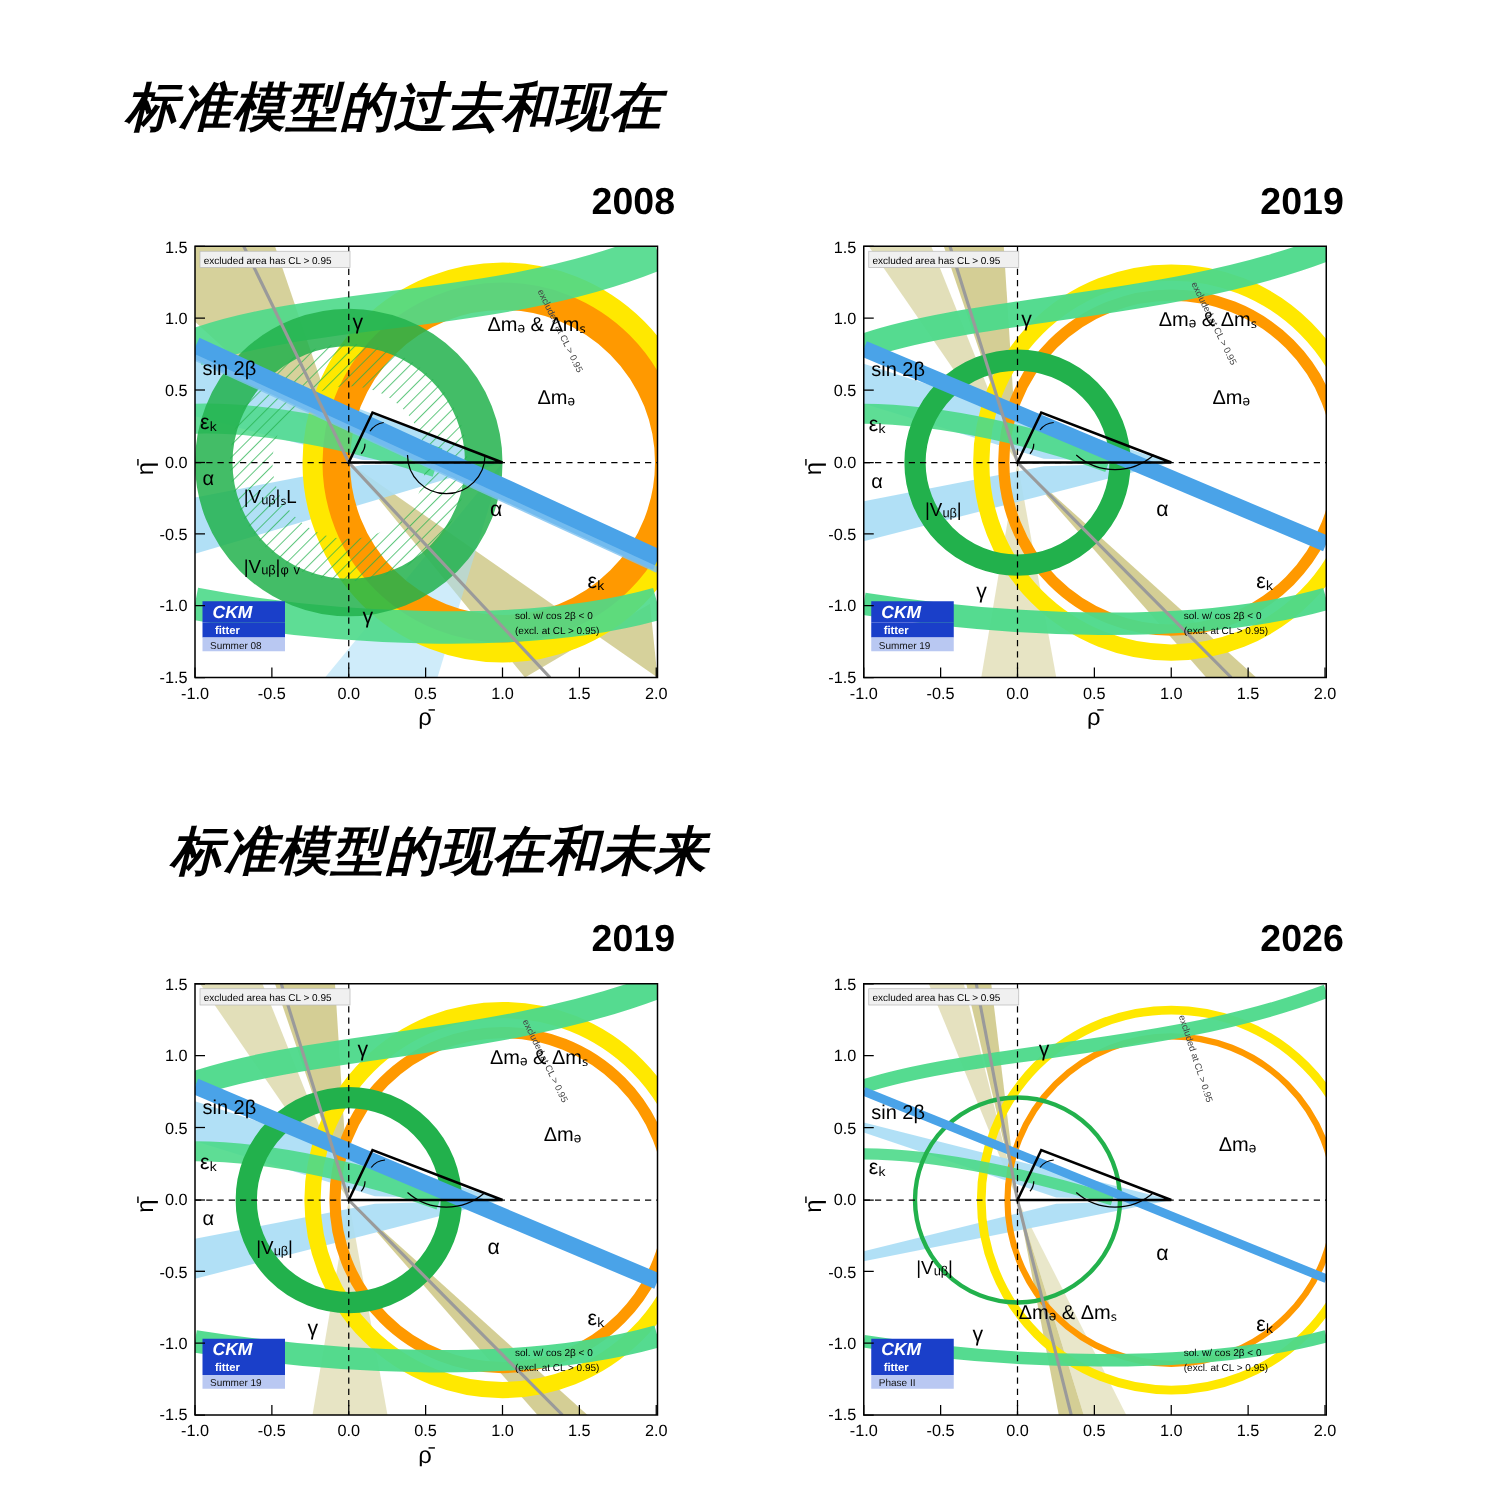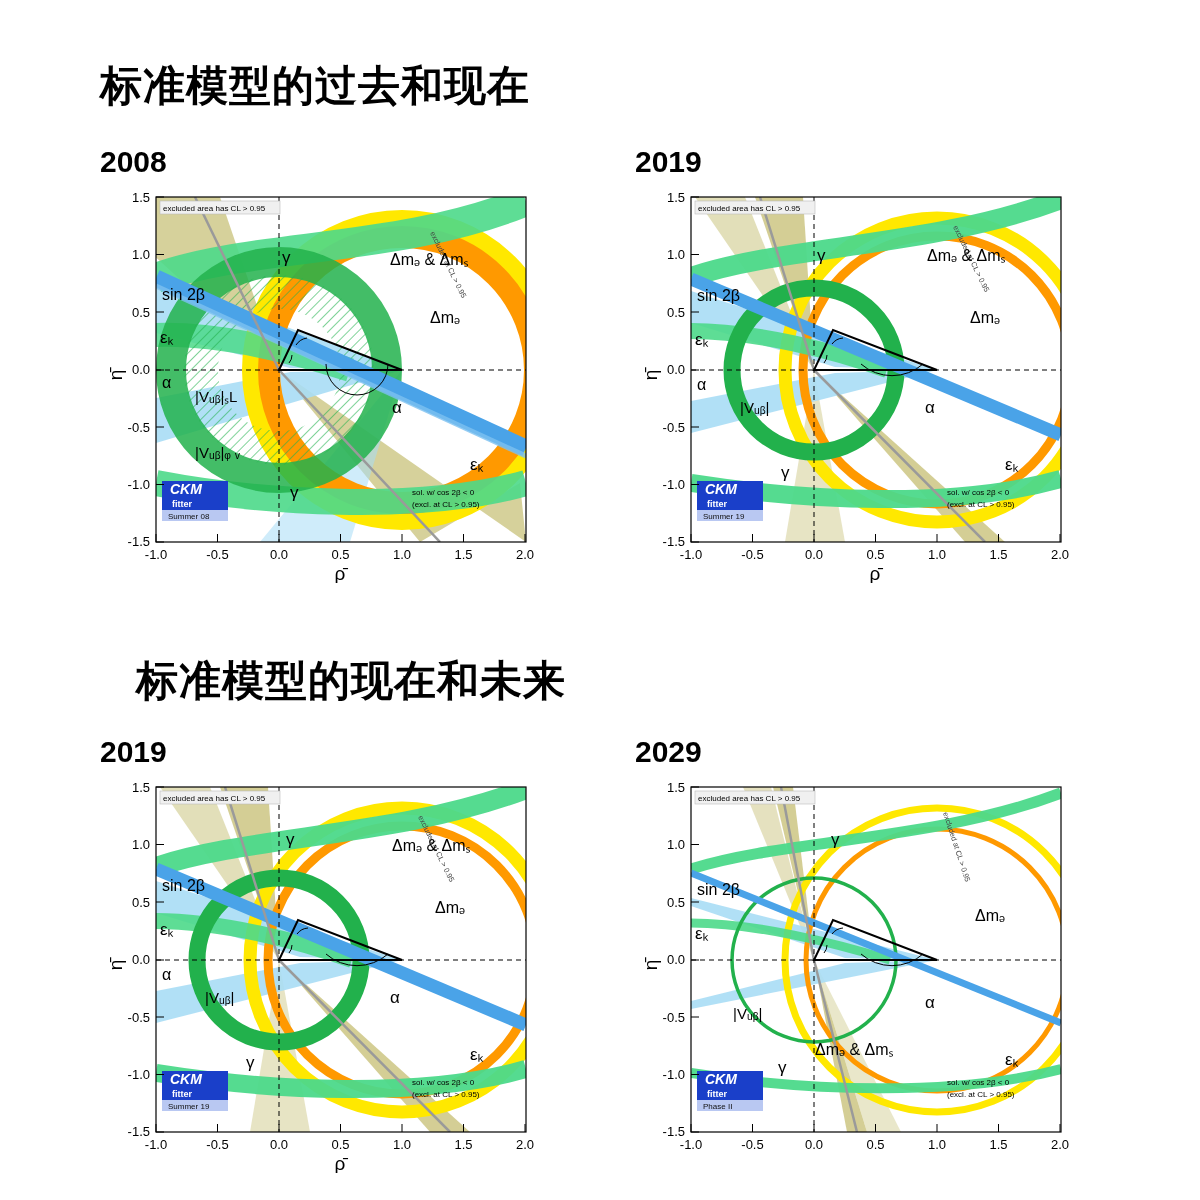--- a/index.html
+++ b/index.html
@@ -8,27 +8,28 @@
     background:#ffffff;
     font-family:"Liberation Sans", sans-serif;
     color:#000;
     overflow:hidden;
     position:relative;
   }
   .section-title {
     font-size:42px;
     font-weight:bold;
     letter-spacing:1px;
+    font-style:italic;
   }
   #title1 { position:absolute; left:100px; top:58px; }
   #title2 { position:absolute; left:100px; top:653px;margin-left:36px; }
 
   .panel { position:absolute; }
   .panel-year {
-    text-align:left;
+    text-align:right;
     font-size:30px;
     font-weight:bold;
     margin-bottom:4px;
   }
   .plot-wrap { position:relative; }
   svg { display:block; }
   
   #panel-2008 { left:100px; top:145px; }
   #panel-2019a { left:635px; top:145px; }
   #panel-2019b { left:100px; top:735px; }
@@ -354,21 +355,21 @@
           <text x="363.5" y="376">1.5</text>
           <text x="425" y="376">2.0</text>
     </g>
     <text x="240" y="397" font-size="19" text-anchor="middle">ρ̄</text>
     <text x="22" y="192" font-size="19" text-anchor="middle" transform="rotate(-90 22 192)">η̄</text>
   </svg>
   </div>
 </div>
 
 <div class="panel" id="panel-2035">
-  <div class="panel-year">2029</div>
+  <div class="panel-year">2026</div>
   <div class="plot-wrap">
   <svg width="440" height="400" viewBox="0 0 440 400">
     <defs>
           <clipPath id="clip4">
             <rect x="56" y="14" width="370" height="345"></rect>
           </clipPath>
         </defs>
     <rect x="56" y="14" width="370" height="345" fill="#ffffff"></rect>
     <g clip-path="url(#clip4)">
       <polygon points="179,187 138,14 158,14" fill="#cfc98a" opacity="0.9"></polygon>

